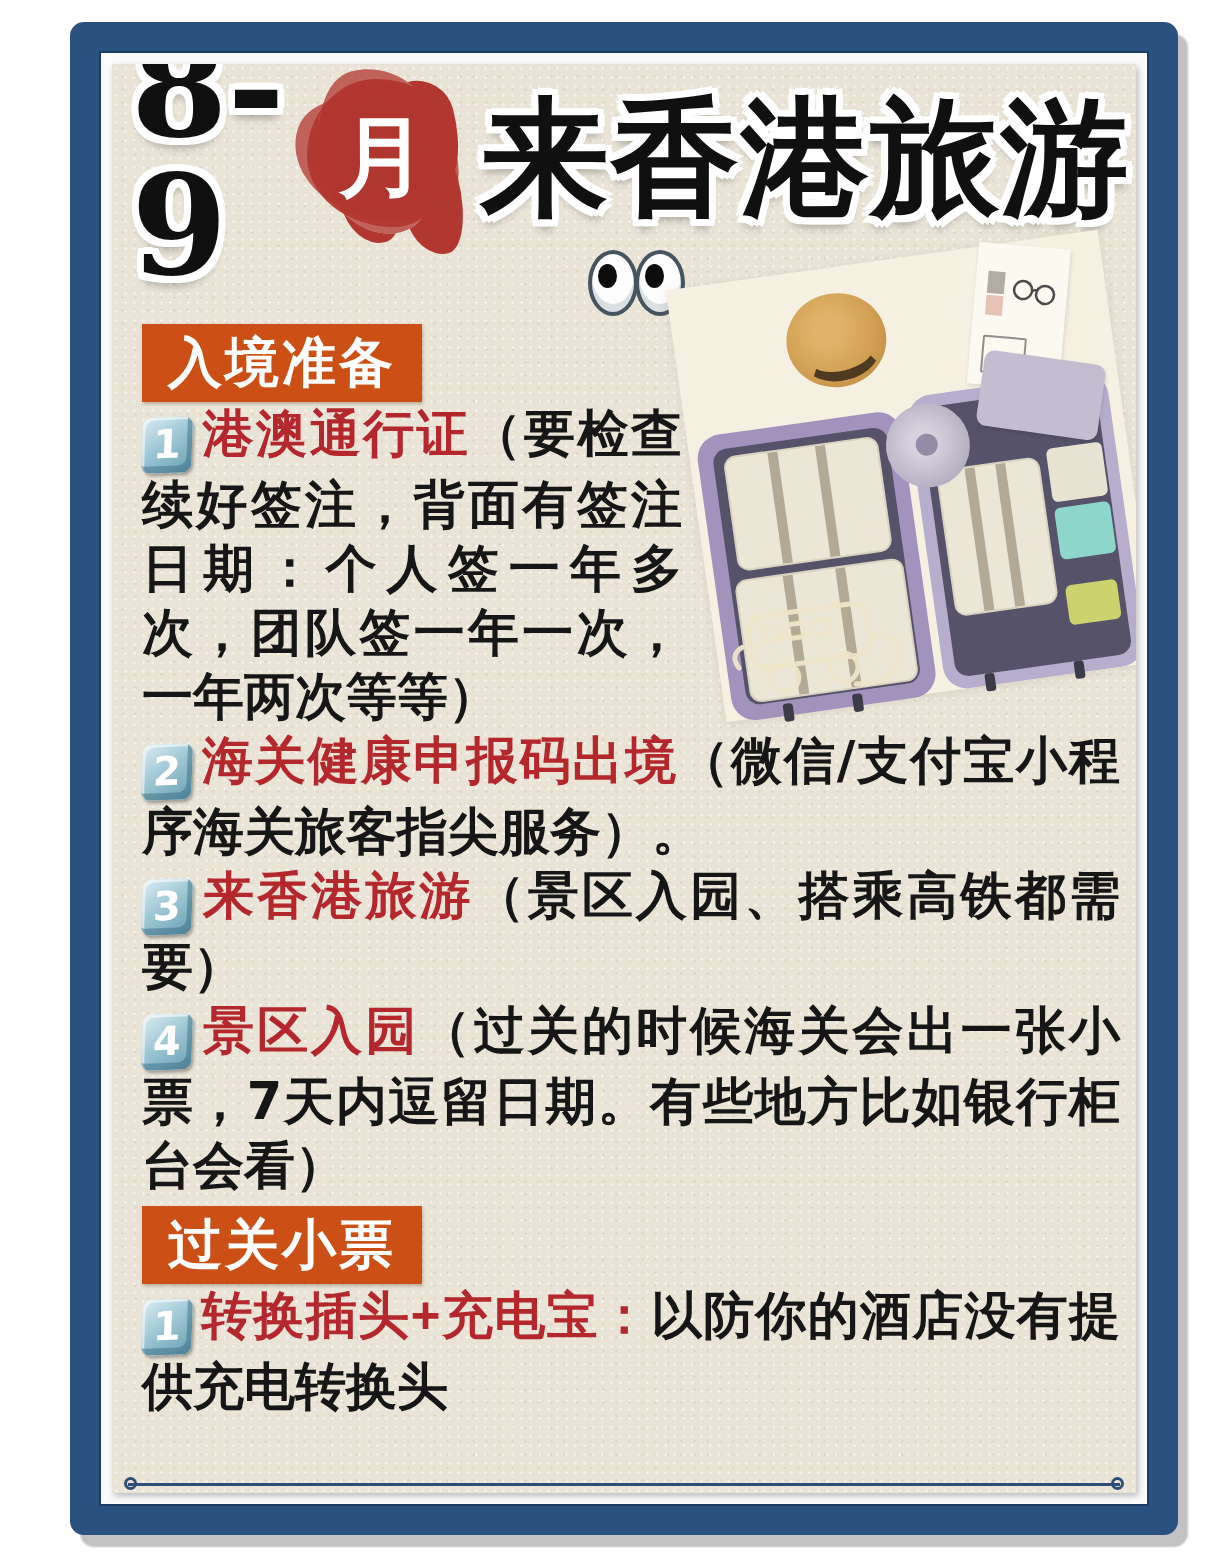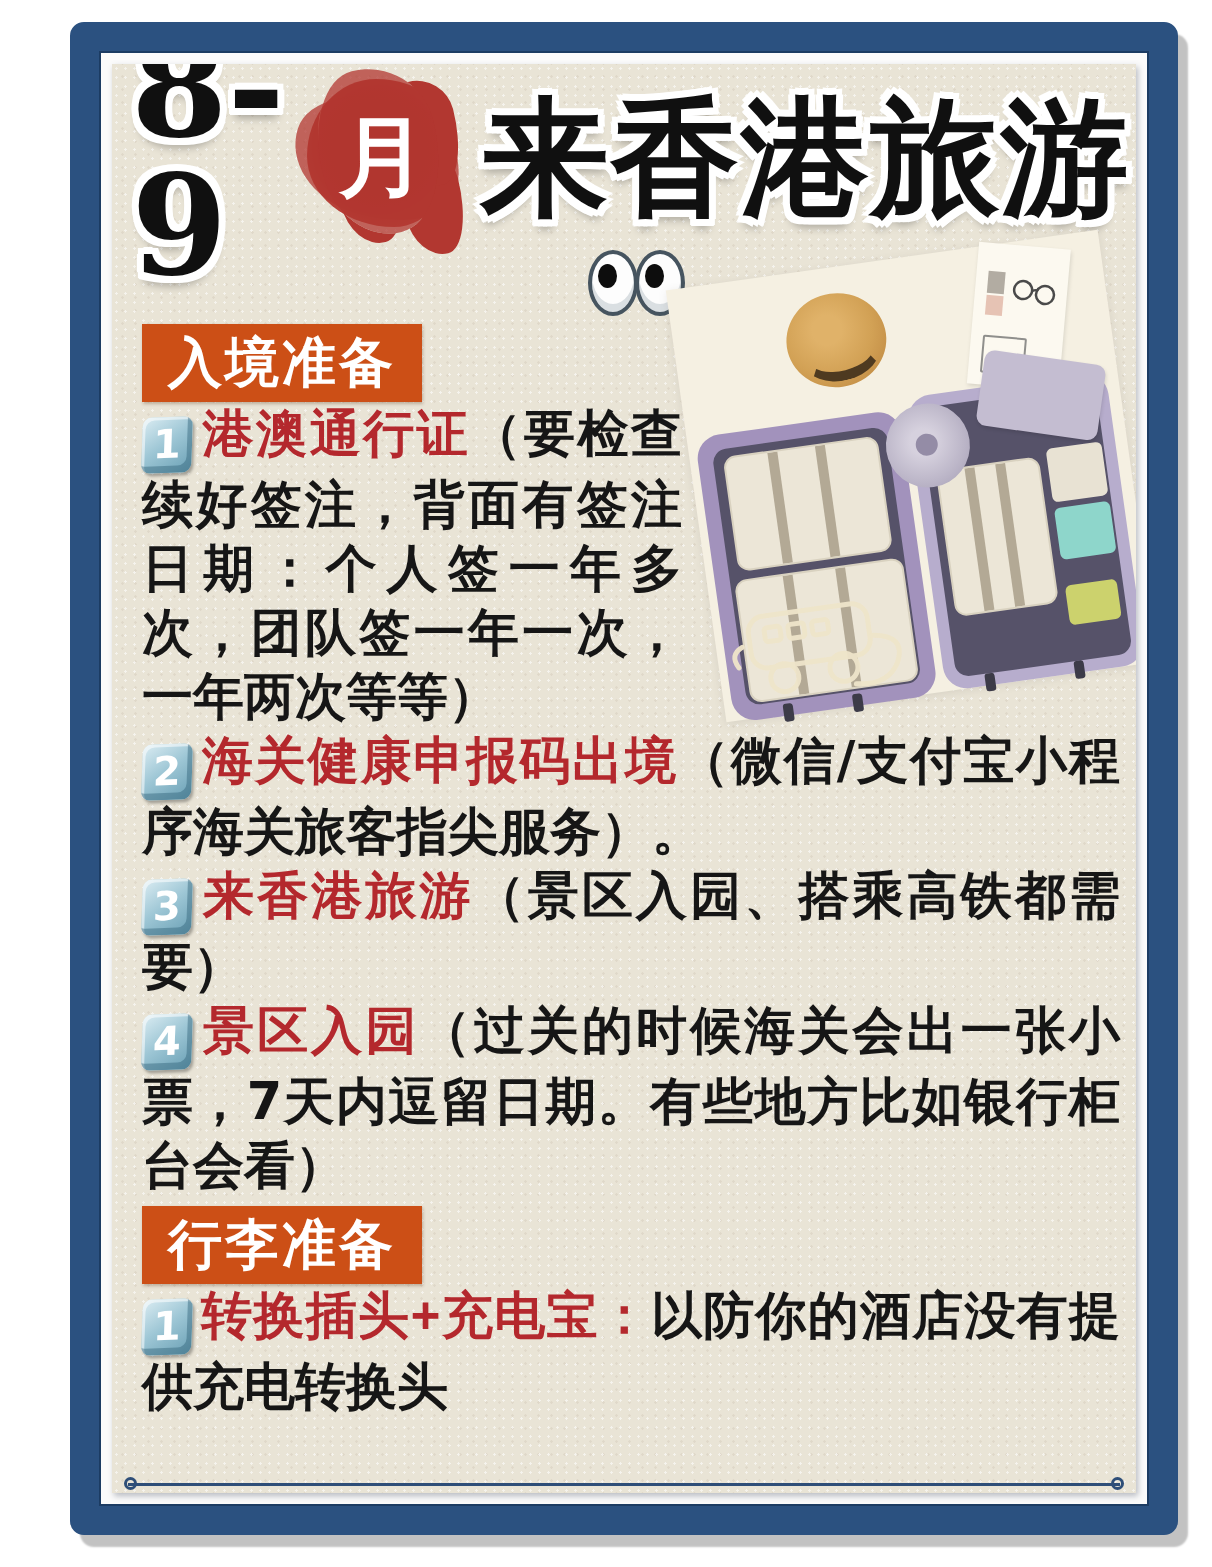--- a/index.html
+++ b/index.html
@@ -251,21 +251,21 @@
     <p class="item"><span class="num-badge">1</span><span class="red">港澳通行证</span><span>（要检查续好签注，背面有签注日期：个人签一年多次，团队签一年一次，一年两次等等）</span></p>
 
 
     <p class="item"><span class="num-badge">2</span><span class="red">海关健康申报码出境</span><span>（微信/支付宝小程序海关旅客指尖服务）。</span></p>
 
     <p class="item"><span class="num-badge">3</span><span class="red">来香港旅游</span><span>（景区入园、搭乘高铁都需要）</span></p>
 
     <p class="item"><span class="num-badge">4</span><span class="red">景区入园</span><span>（过关的时候海关会出一张小票，7天内逗留日期。有些地方比如银行柜台会看）</span></p>
 
     <div class="sec-header-wrap sec2">
-      <span class="sec-header">行李准备</span>
+      <span class="sec-header">过关小票</span>
     </div>
 
     <p class="item"><span class="num-badge">1</span><span class="red">转换插头+充电宝：</span><span>以防你的酒店没有提供充电转换头</span></p>
 
     <div class="bottom-rule">
       <span class="ring ring-l"></span>
       <span class="ring ring-r"></span>
     </div>
 
   </div>

